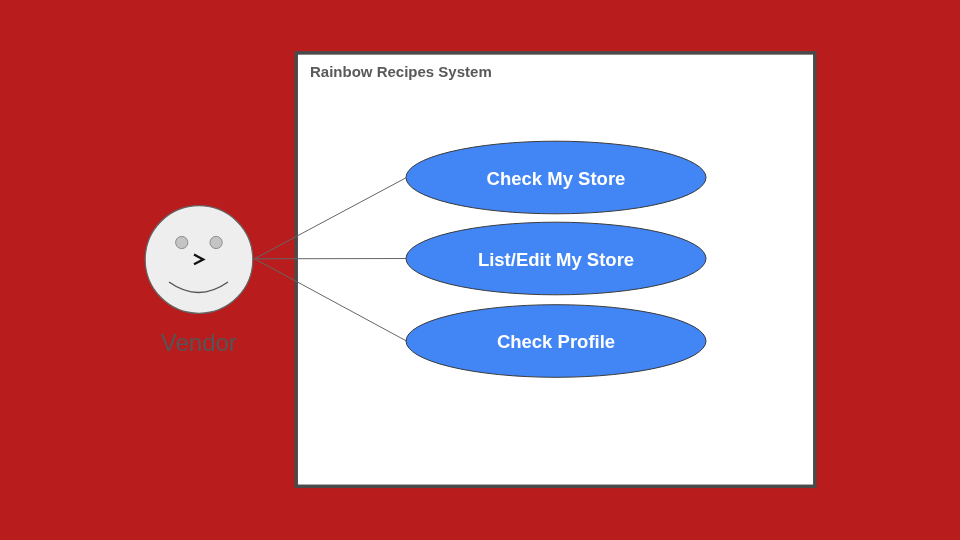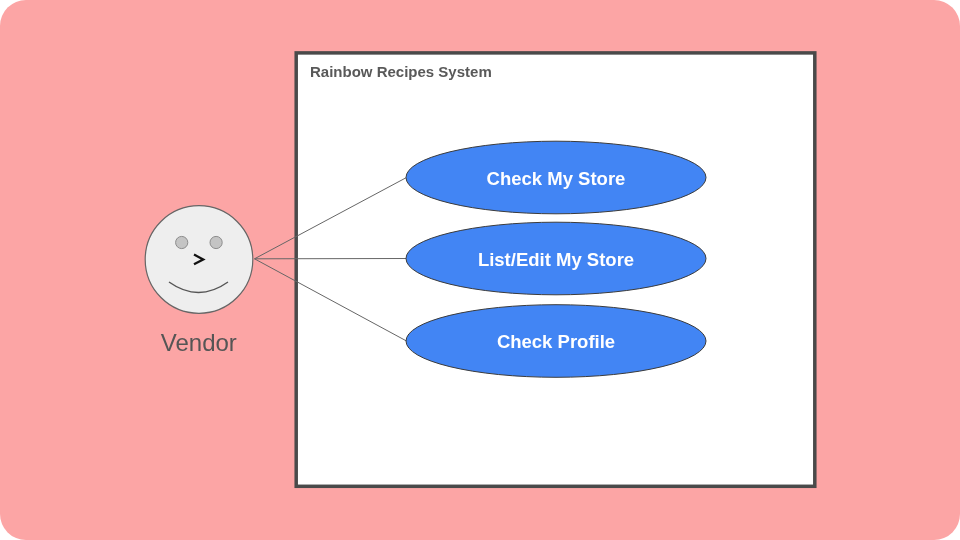--- a/index.html
+++ b/index.html
@@ -1,23 +1,22 @@
 <!DOCTYPE html>
 <html><head>
 <meta charset="utf-8">
 <style>
   html, body { margin: 0; padding: 0; background: #ffffff; }
   .canvas {
     position: relative;
     width: 960px;
     height: 540px;
-    background: #fca5a5;
+    background: #b91c1c;
     overflow: hidden;
     font-family: "Liberation Sans", sans-serif;
-    border-radius: 26px;
   }
   svg { display: block; }
   .system-title {
     font-family: "Liberation Sans", sans-serif;
     font-size: 15px;
     font-weight: bold;
   }
   .usecase-label {
     font-family: "Liberation Sans", sans-serif;
     font-size: 18.5px;

